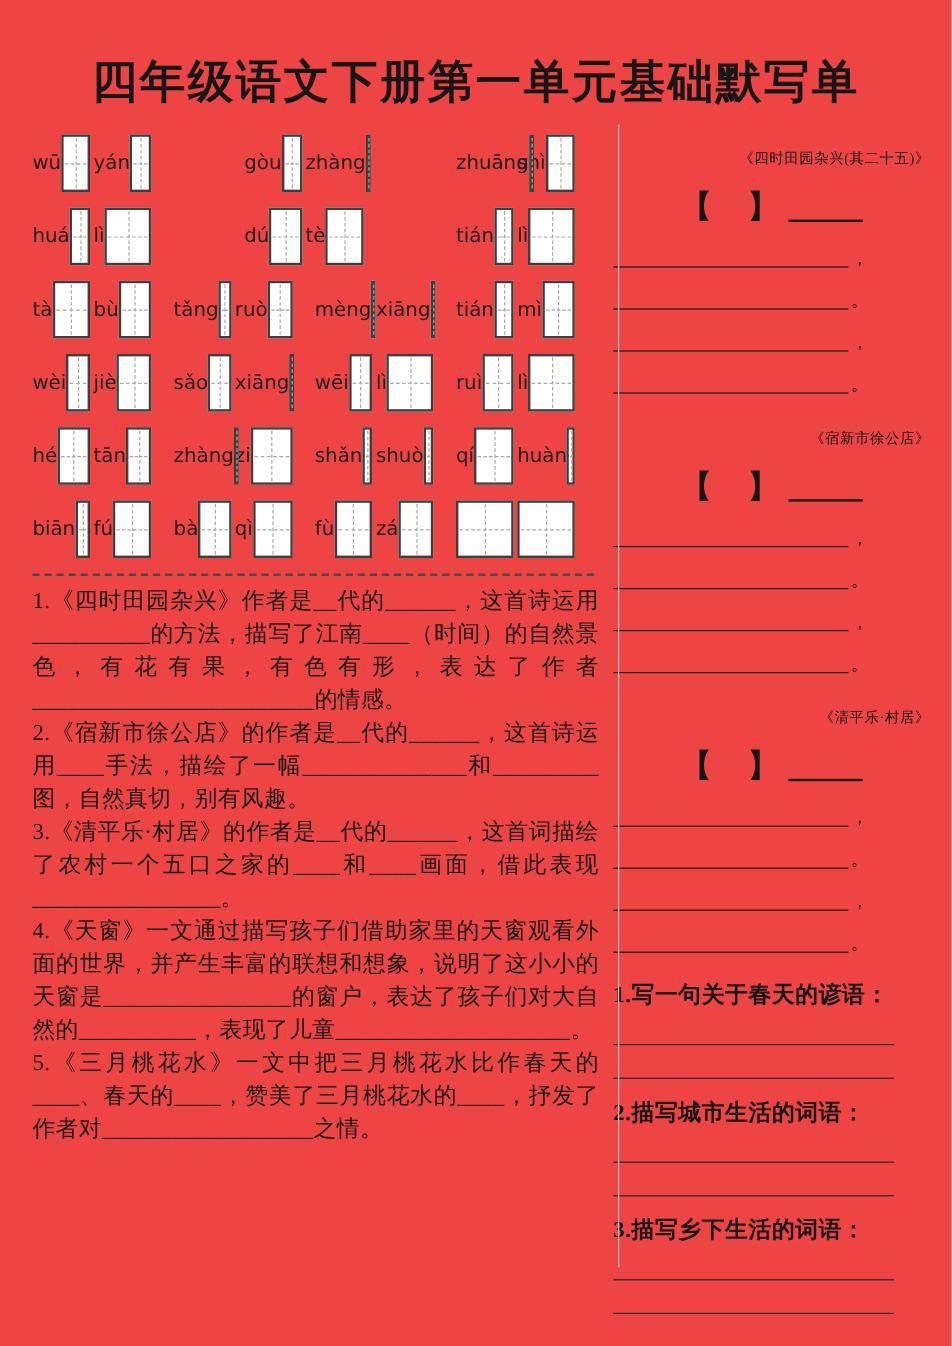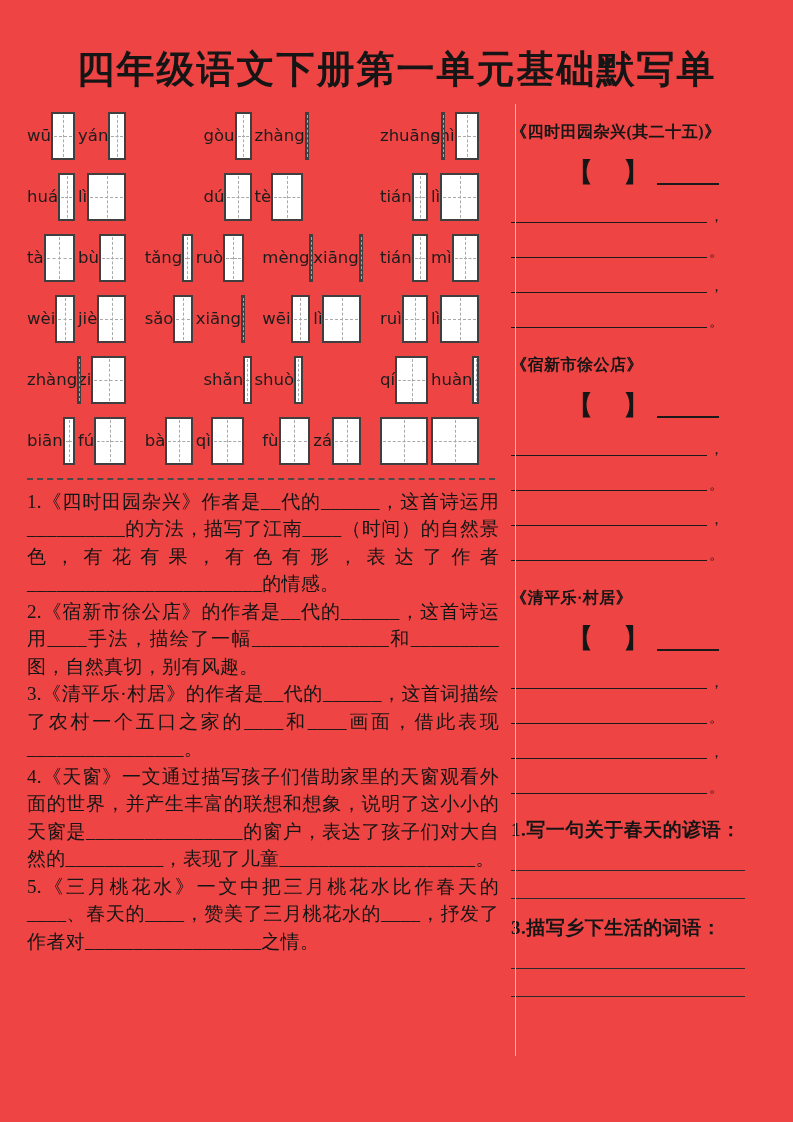--- a/index.html
+++ b/index.html
@@ -59,21 +59,21 @@
   
   .v-divider {
     position:absolute; left:515px; top:104px;
     width:1px; height:952px; background:#c6c6c6;
   }
 
   
   .right-col { width:296px; box-sizing:border-box; padding:6px 18px 0 14px; }
   .poem-section { margin-bottom:23px; }
   .poem-title {
-    text-align:left; font-size:16px; font-weight:700;
+    text-align:right; font-size:12px; font-weight:400;
     letter-spacing:0.5px; line-height:28px; white-space:nowrap;
   }
   .bracket-line {
     margin-top:8px; height:34px;
     display:flex; justify-content:center; align-items:flex-end;
     font-weight:bold;
   }
   .bracket { font-size:26px; line-height:30px; }
   .bracket-gap { display:inline-block; width:30px; }
   .author-blank {
@@ -246,20 +246,30 @@
                 <div class="pinyin-label">ruì</div>
                 <div class="tianzige-box"></div>
               </div>
               <div class="pinyin-cell">
                 <div class="pinyin-label">lì</div>
                 <div class="tianzige-box"></div>
               </div>
             </div>
           </div>
           <div class="pinyin-row">
+            <div class="word-pair">
+              <div class="pinyin-cell">
+                <div class="pinyin-label">hé</div>
+                <div class="tianzige-box"></div>
+              </div>
+              <div class="pinyin-cell">
+                <div class="pinyin-label">tān</div>
+                <div class="tianzige-box"></div>
+              </div>
+            </div>
             <div class="word-pair">
               <div class="pinyin-cell">
                 <div class="pinyin-label">zhàng</div>
                 <div class="tianzige-box"></div>
               </div>
               <div class="pinyin-cell">
                 <div class="pinyin-label">zi</div>
                 <div class="tianzige-box"></div>
               </div>
             </div>
@@ -415,20 +425,25 @@
             </div>
           </div>
         </div>
       <div id="prompts">
           <div class="prompt-block">
             <div class="prompt-label">1.写一句关于春天的谚语：</div>
             <div class="prompt-blank"></div>
             <div class="prompt-blank"></div>
           </div>
           <div class="prompt-block">
+            <div class="prompt-label">2.描写城市生活的词语：</div>
+            <div class="prompt-blank"></div>
+            <div class="prompt-blank"></div>
+          </div>
+          <div class="prompt-block">
             <div class="prompt-label">3.描写乡下生活的词语：</div>
             <div class="prompt-blank"></div>
             <div class="prompt-blank"></div>
           </div>
         </div>
     </div>
   </div>
 </div>
 
 </body></html>

